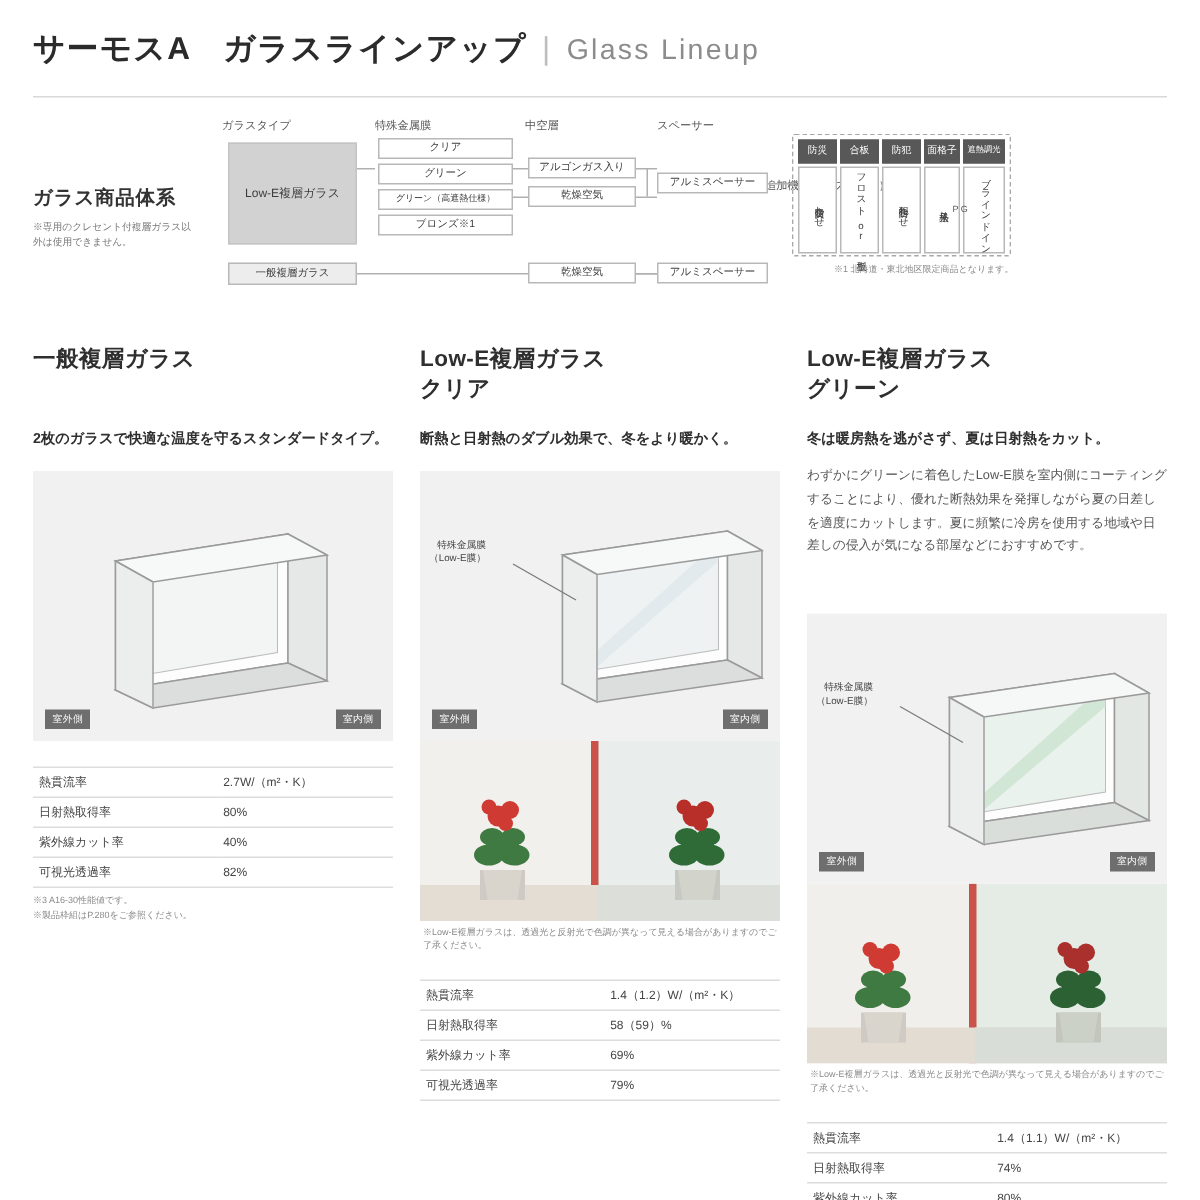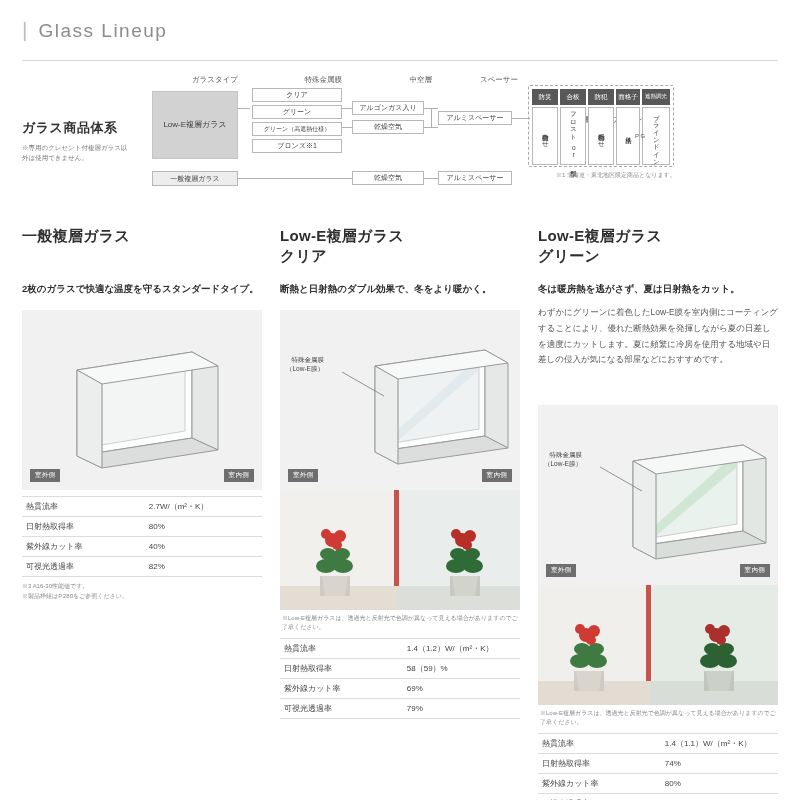--- a/index.html
+++ b/index.html
@@ -58,21 +58,21 @@
   .sys-chart {
     flex:1;
     position:relative;
     height:125px;
   }
 
   .col-head {
     position:absolute;
     font-size:7.5px;
     color:#555;
-    text-align:right;
+    text-align:left;
     white-space:nowrap;
   }
 
   .box {
     position:absolute;
     border:1px solid #b8b8b8;
     background:#fff;
     font-size:7px;
     color:#3c3c3c;
     display:flex;
@@ -187,21 +187,21 @@
     color:#8a8a8a;
     line-height:1.5;
     padding:4px 2px 0 2px;
     margin:0;
   }
 
   
   .spec {
     width:100%;
     border-collapse:collapse;
-    margin-top:6px;
+    margin-top:17px;
     font-size:8px;
   }
   .spec tr { border-bottom:1px solid #dcdcdc; }
   .spec tr:first-child { border-top:1px solid #dcdcdc; }
   .spec th {
     text-align:left;
     font-weight:normal;
     color:#444;
     padding:4px 2px 4px 4px;
     width:52%;
@@ -218,20 +218,21 @@
   }
 
   
   .glass-wrap { position:absolute; left:0; top:0; width:100%; height:100%; }
 </style>
 </head>
 <body>
 
 <div class="page-header">
   <div class="page-title">
+    <span>サーモスA　ガラスラインアップ</span>
     <span class="bar">|</span>
     <span class="en">Glass Lineup</span>
   </div>
 </div>
 <div class="header-rule"></div>
 
 <div class="sys-section">
   <div class="sys-left">
     <h3>ガラス商品体系</h3>
     <p>※専用のクレセント付複層ガラス以外は使用できません。</p>

